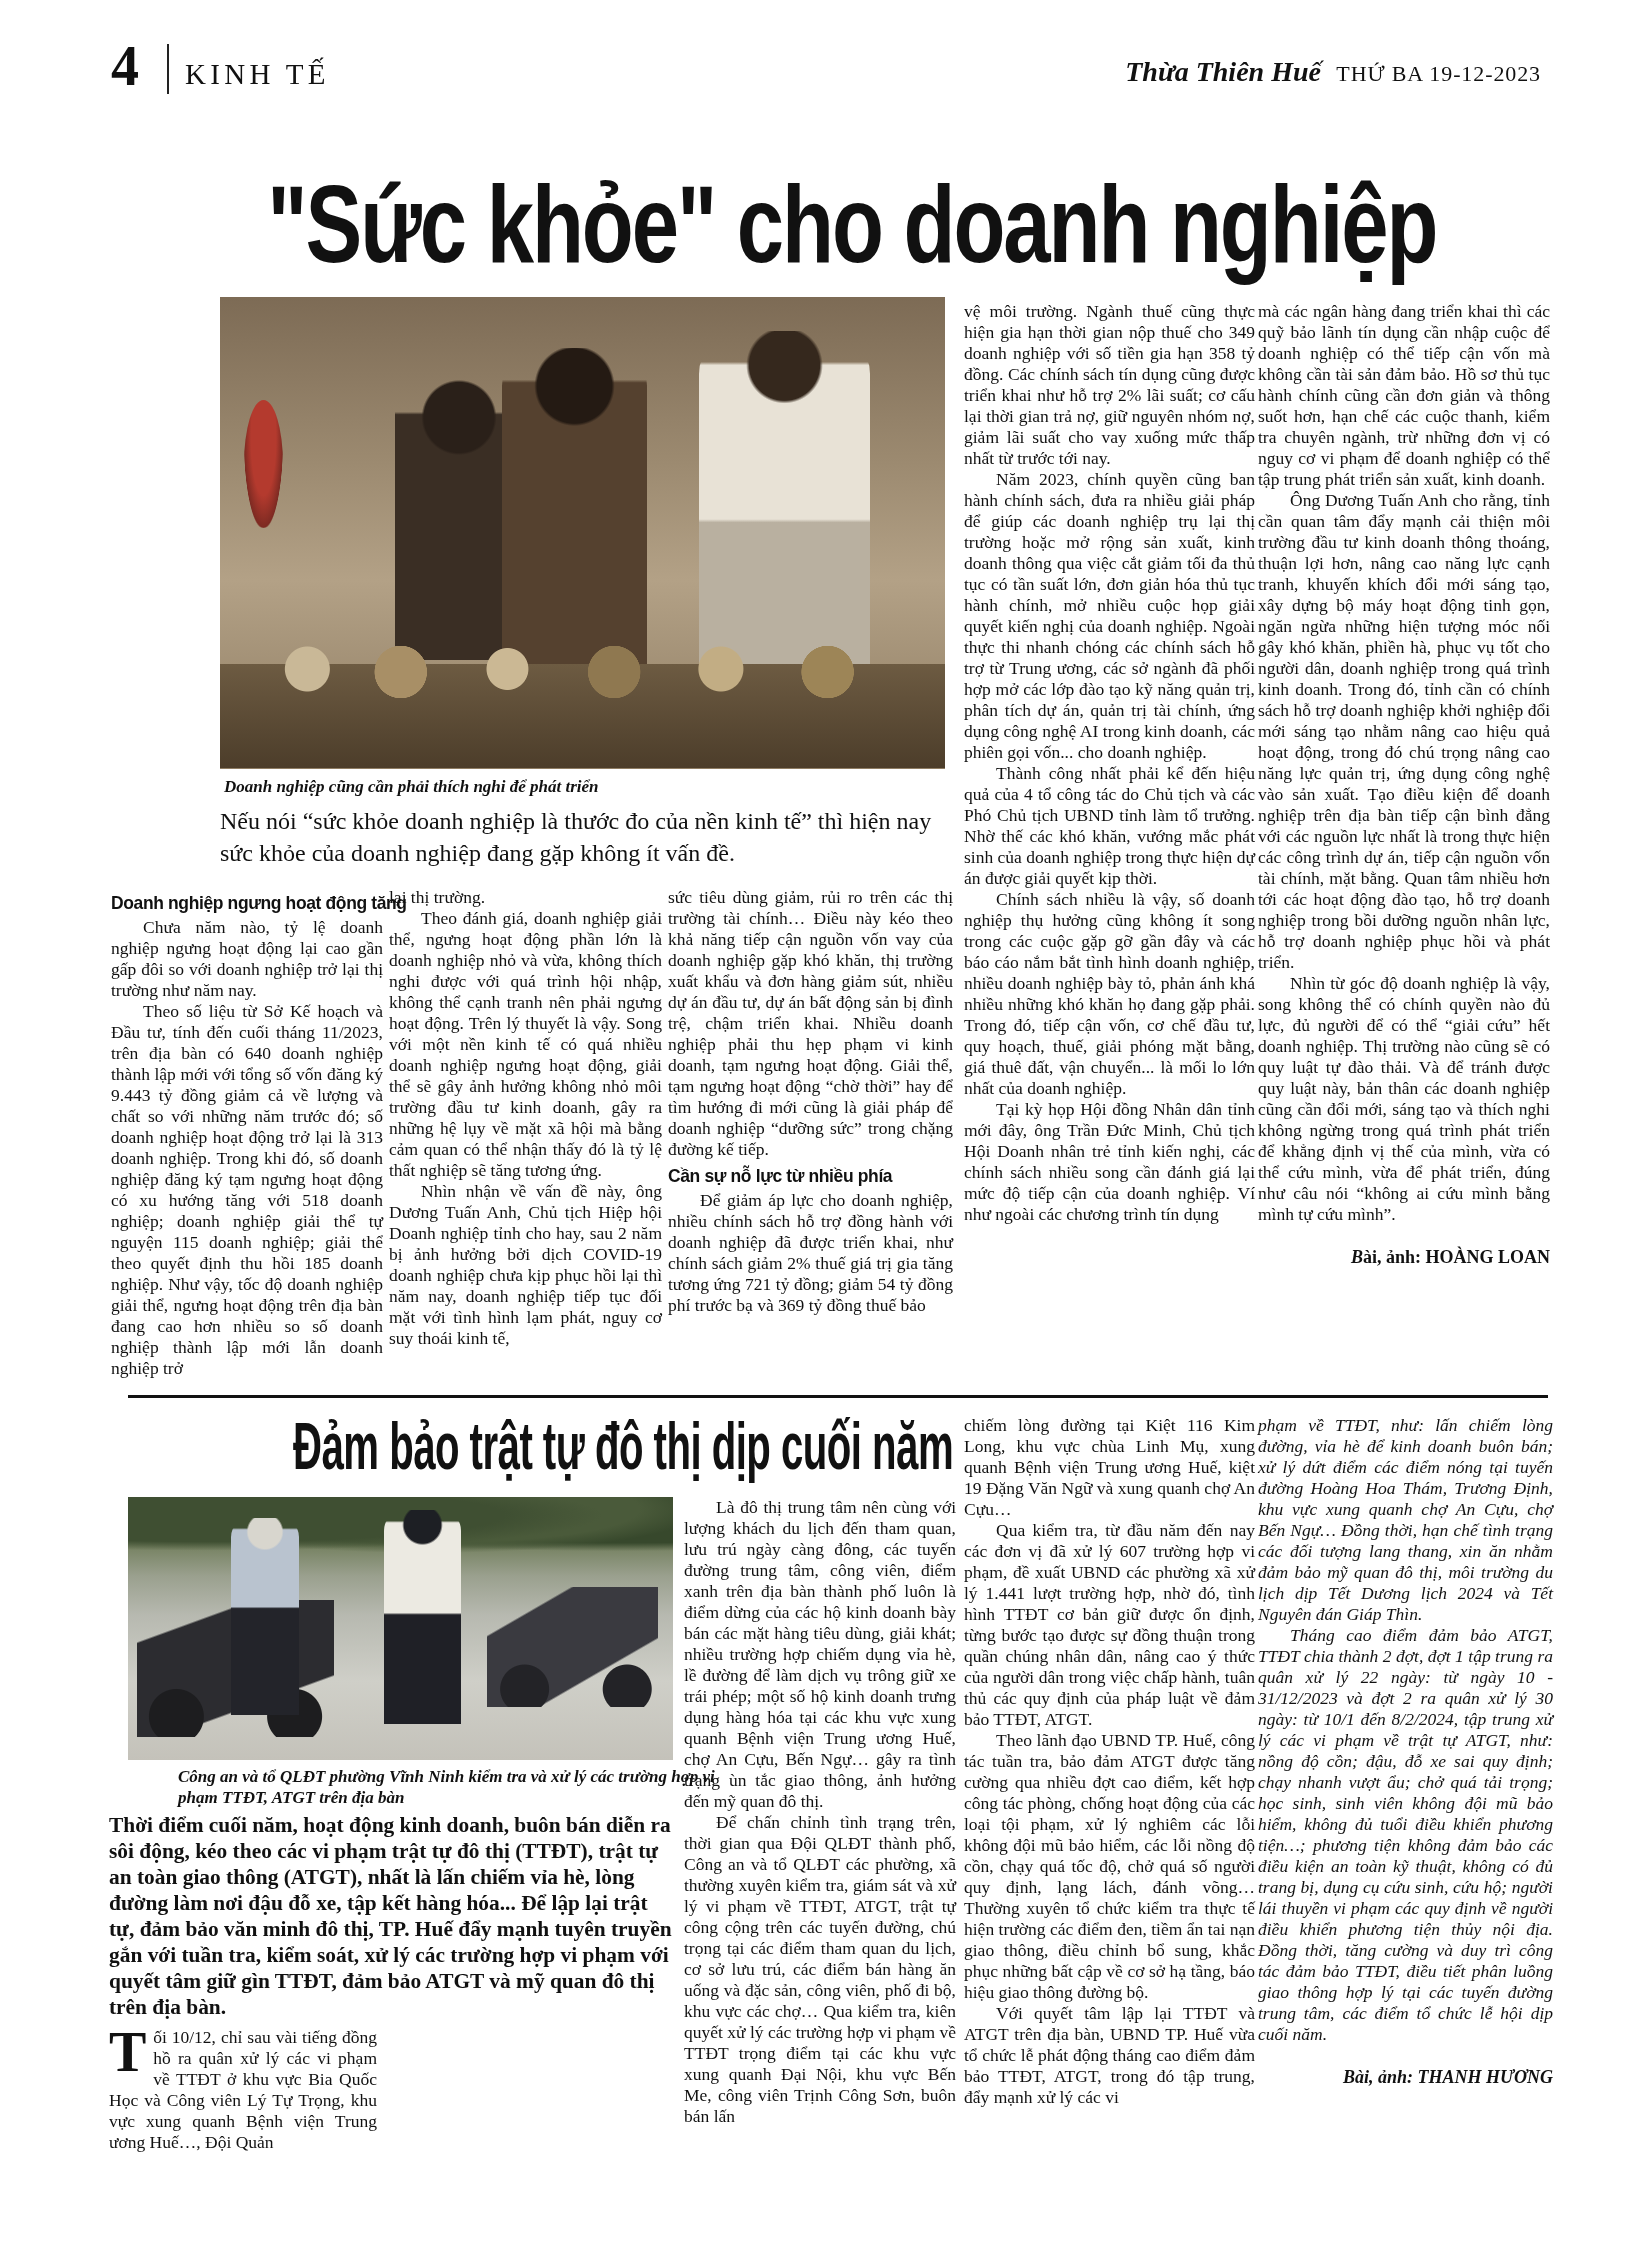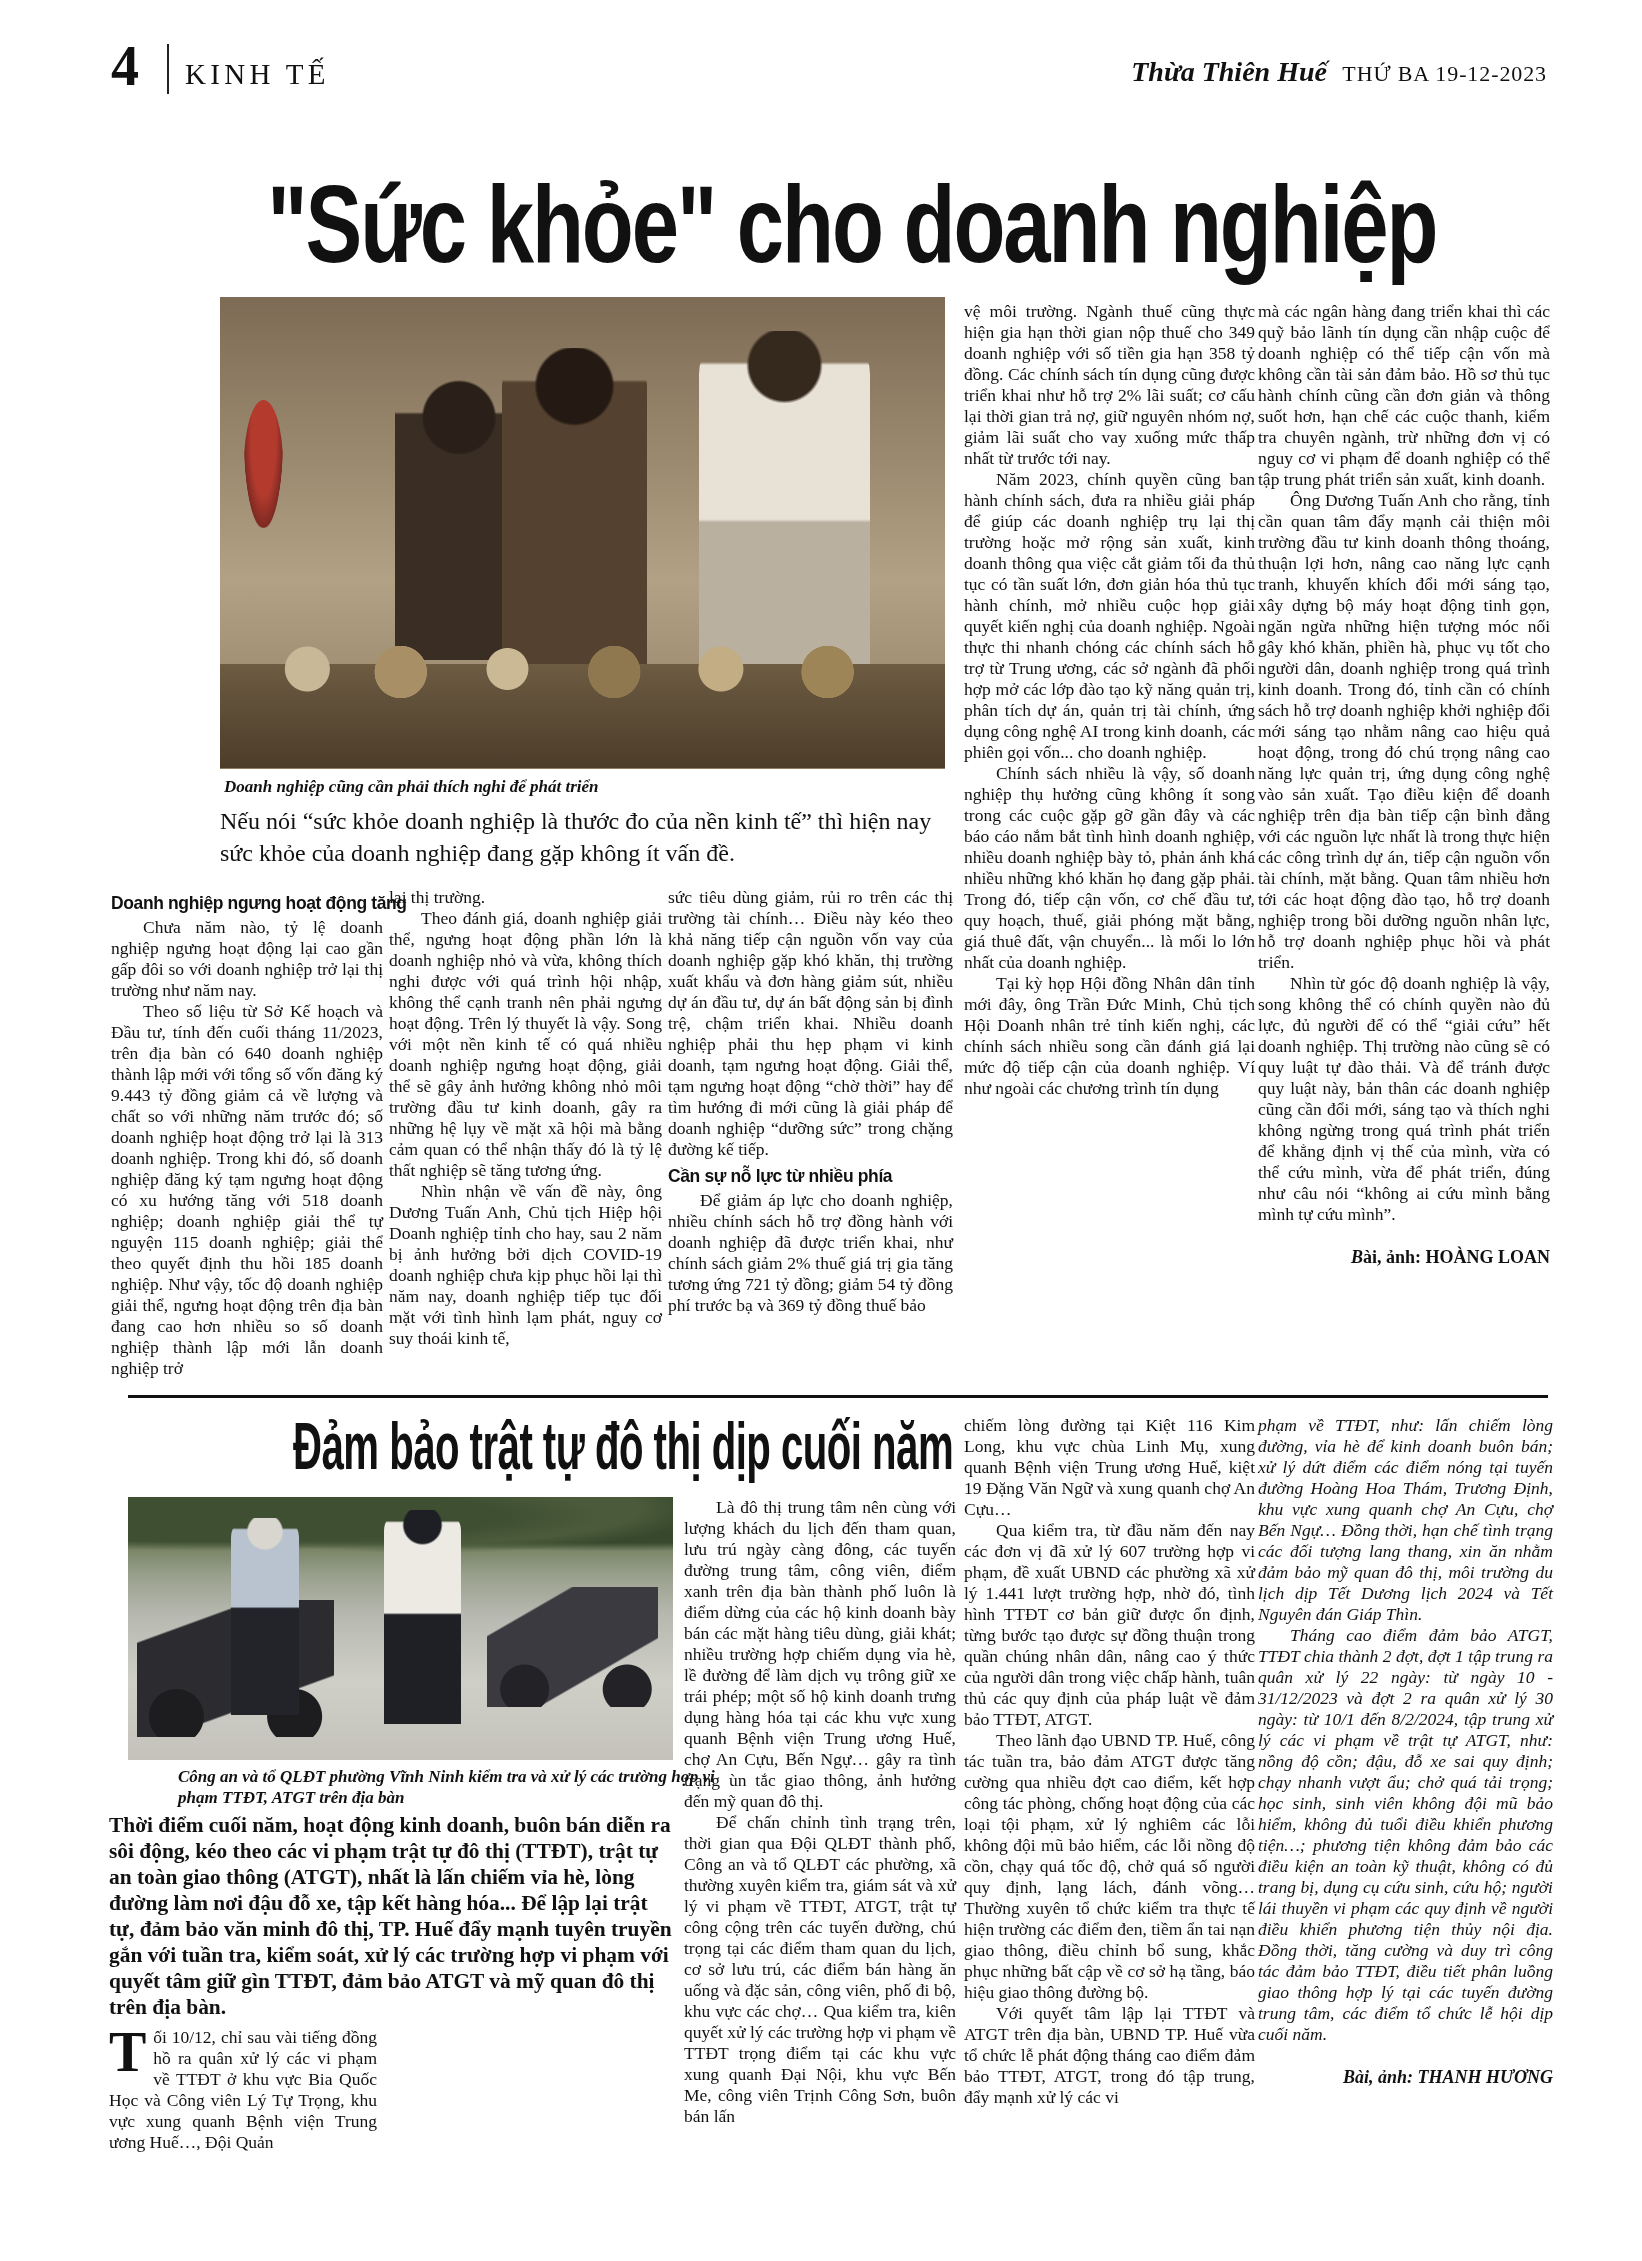--- a/index.html
+++ b/index.html
@@ -2,21 +2,21 @@
 <html style="font-size:13.7px"><head>
 <meta charset="utf-8">
 <style>
   html,body{margin:0;padding:0;background:#e8e8e8;}
   #page{position:relative;width:1643px;height:2261px;background:#ffffff;overflow:hidden;
         font-family:"Liberation Serif",serif;color:#111;}
   
   .hdr-num{position:absolute;left:111px;top:38px;font-size:56px;font-weight:700;line-height:1;}
   .hdr-bar{position:absolute;left:167px;top:44px;width:1.7px;height:50px;background:#222;}
   .hdr-section{position:absolute;left:185px;top:58px;font-size:29px;letter-spacing:4.3px;}
-  .hdr-right{position:absolute;right:96px;top:56px;white-space:nowrap;}
+  .hdr-right{position:absolute;right:102px;top:56px;white-space:nowrap;}
   .hdr-brand{font-weight:700;font-style:italic;font-size:28px;margin-right:15.4px;}
   .hdr-date{font-size:22px;letter-spacing:0.9px;}
   
   .headline1{position:absolute;left:109px;top:167px;width:1439px;text-align:center;
              font-family:"Liberation Sans",sans-serif;font-weight:700;font-size:109px;
              line-height:1.05;transform:scaleX(.78);transform-origin:center;white-space:nowrap;letter-spacing:-2.6px;}
   .headline2{position:absolute;left:128px;top:1407px;width:825px;text-align:center;
              font-family:"Liberation Sans",sans-serif;font-weight:700;font-size:67px;
              transform:scaleX(.60);transform-origin:center;white-space:nowrap;letter-spacing:-0.9px;}
   
@@ -91,20 +91,21 @@
       <div class="para body indent">Nhìn nhận về vấn đề này, ông Dương Tuấn Anh, Chủ tịch Hiệp hội Doanh nghiệp tỉnh cho hay, sau 2 năm bị ảnh hưởng bởi dịch COVID-19 doanh nghiệp chưa kịp phục hồi lại thì năm nay, doanh nghiệp tiếp tục đối mặt với tình hình lạm phát, nguy cơ suy thoái kinh tế,</div>
     </div>
   <div class="col c3">
       <div class="para body">sức tiêu dùng giảm, rủi ro trên các thị trường tài chính… Điều này kéo theo khả năng tiếp cận nguồn vốn vay của doanh nghiệp gặp khó khăn, thị trường xuất khẩu và đơn hàng giảm sút, nhiều dự án đầu tư, dự án bất động sản bị đình trệ, chậm triển khai. Nhiều doanh nghiệp phải thu hẹp phạm vi kinh doanh, tạm ngưng hoạt động. Giải thể, tạm ngưng hoạt động “chờ thời” hay để tìm hướng đi mới cũng là giải pháp để doanh nghiệp “dưỡng sức” trong chặng đường kế tiếp.</div>
       <div class="para subhead">Cần sự nỗ lực từ nhiều phía</div>
       <div class="para body indent">Để giảm áp lực cho doanh nghiệp, nhiều chính sách hỗ trợ đồng hành với doanh nghiệp đã được triển khai, như chính sách giảm 2% thuế giá trị gia tăng tương ứng 721 tỷ đồng; giảm 54 tỷ đồng phí trước bạ và 369 tỷ đồng thuế bảo</div>
     </div>
   <div class="col c4">
       <div class="para body">vệ môi trường. Ngành thuế cũng thực hiện gia hạn thời gian nộp thuế cho 349 doanh nghiệp với số tiền gia hạn 358 tỷ đồng. Các chính sách tín dụng cũng được triển khai như hỗ trợ 2% lãi suất; cơ cấu lại thời gian trả nợ, giữ nguyên nhóm nợ, giảm lãi suất cho vay xuống mức thấp nhất từ trước tới nay.</div>
       <div class="para body indent">Năm 2023, chính quyền cũng ban hành chính sách, đưa ra nhiều giải pháp để giúp các doanh nghiệp trụ lại thị trường hoặc mở rộng sản xuất, kinh doanh thông qua việc cắt giảm tối đa thủ tục có tần suất lớn, đơn giản hóa thủ tục hành chính, mở nhiều cuộc họp giải quyết kiến nghị của doanh nghiệp. Ngoài thực thi nhanh chóng các chính sách hỗ trợ từ Trung ương, các sở ngành đã phối hợp mở các lớp đào tạo kỹ năng quản trị, phân tích dự án, quản trị tài chính, ứng dụng công nghệ AI trong kinh doanh, các phiên gọi vốn... cho doanh nghiệp.</div>
+      <div class="para body indent">Thành công nhất phải kể đến hiệu quả của 4 tổ công tác do Chủ tịch và các Phó Chủ tịch UBND tỉnh làm tổ trưởng. Nhờ thế các khó khăn, vướng mắc phát sinh của doanh nghiệp trong thực hiện dự án được giải quyết kịp thời.</div>
       <div class="para body indent">Chính sách nhiều là vậy, số doanh nghiệp thụ hưởng cũng không ít song trong các cuộc gặp gỡ gần đây và các báo cáo nắm bắt tình hình doanh nghiệp, nhiều doanh nghiệp bày tỏ, phản ánh khá nhiều những khó khăn họ đang gặp phải. Trong đó, tiếp cận vốn, cơ chế đầu tư, quy hoạch, thuế, giải phóng mặt bằng, giá thuê đất, vận chuyển... là mối lo lớn nhất của doanh nghiệp.</div>
       <div class="para body indent">Tại kỳ họp Hội đồng Nhân dân tỉnh mới đây, ông Trần Đức Minh, Chủ tịch Hội Doanh nhân trẻ tỉnh kiến nghị, các chính sách nhiều song cần đánh giá lại mức độ tiếp cận của doanh nghiệp. Ví như ngoài các chương trình tín dụng</div>
     </div>
   <div class="col c5">
       <div class="para body">mà các ngân hàng đang triển khai thì các quỹ bảo lãnh tín dụng cần nhập cuộc để doanh nghiệp có thể tiếp cận vốn mà không cần tài sản đảm bảo. Hồ sơ thủ tục hành chính cũng cần đơn giản và thông suốt hơn, hạn chế các cuộc thanh, kiểm tra chuyên ngành, trừ những đơn vị có nguy cơ vi phạm để doanh nghiệp có thể tập trung phát triển sản xuất, kinh doanh.</div>
       <div class="para body indent">Ông Dương Tuấn Anh cho rằng, tỉnh cần quan tâm đẩy mạnh cải thiện môi trường đầu tư kinh doanh thông thoáng, thuận lợi hơn, nâng cao năng lực cạnh tranh, khuyến khích đổi mới sáng tạo, xây dựng bộ máy hoạt động tinh gọn, ngăn ngừa những hiện tượng móc nối gây khó khăn, phiền hà, phục vụ tốt cho người dân, doanh nghiệp trong quá trình kinh doanh. Trong đó, tỉnh cần có chính sách hỗ trợ doanh nghiệp khởi nghiệp đổi mới sáng tạo nhằm nâng cao hiệu quả hoạt động, trong đó chú trọng nâng cao năng lực quản trị, ứng dụng công nghệ vào sản xuất. Tạo điều kiện để doanh nghiệp trên địa bàn tiếp cận bình đẳng với các nguồn lực nhất là trong thực hiện các công trình dự án, tiếp cận nguồn vốn tài chính, mặt bằng. Quan tâm nhiều hơn tới các hoạt động đào tạo, hỗ trợ doanh nghiệp trong bồi dưỡng nguồn nhân lực, hỗ trợ doanh nghiệp phục hồi và phát triển.</div>
       <div class="para body indent">Nhìn từ góc độ doanh nghiệp là vậy, song không thể có chính quyền nào đủ lực, đủ người để có thể “giải cứu” hết doanh nghiệp. Thị trường nào cũng sẽ có quy luật tự đào thải. Và để tránh được quy luật này, bản thân các doanh nghiệp cũng cần đổi mới, sáng tạo và thích nghi không ngừng trong quá trình phát triển để khẳng định vị thế của mình, vừa có thể cứu mình, vừa để phát triển, đúng như câu nói “không ai cứu mình bằng mình tự cứu mình”.</div>
       <div class="para byline">Bài, ảnh: HOÀNG LOAN</div>
     </div>
 

